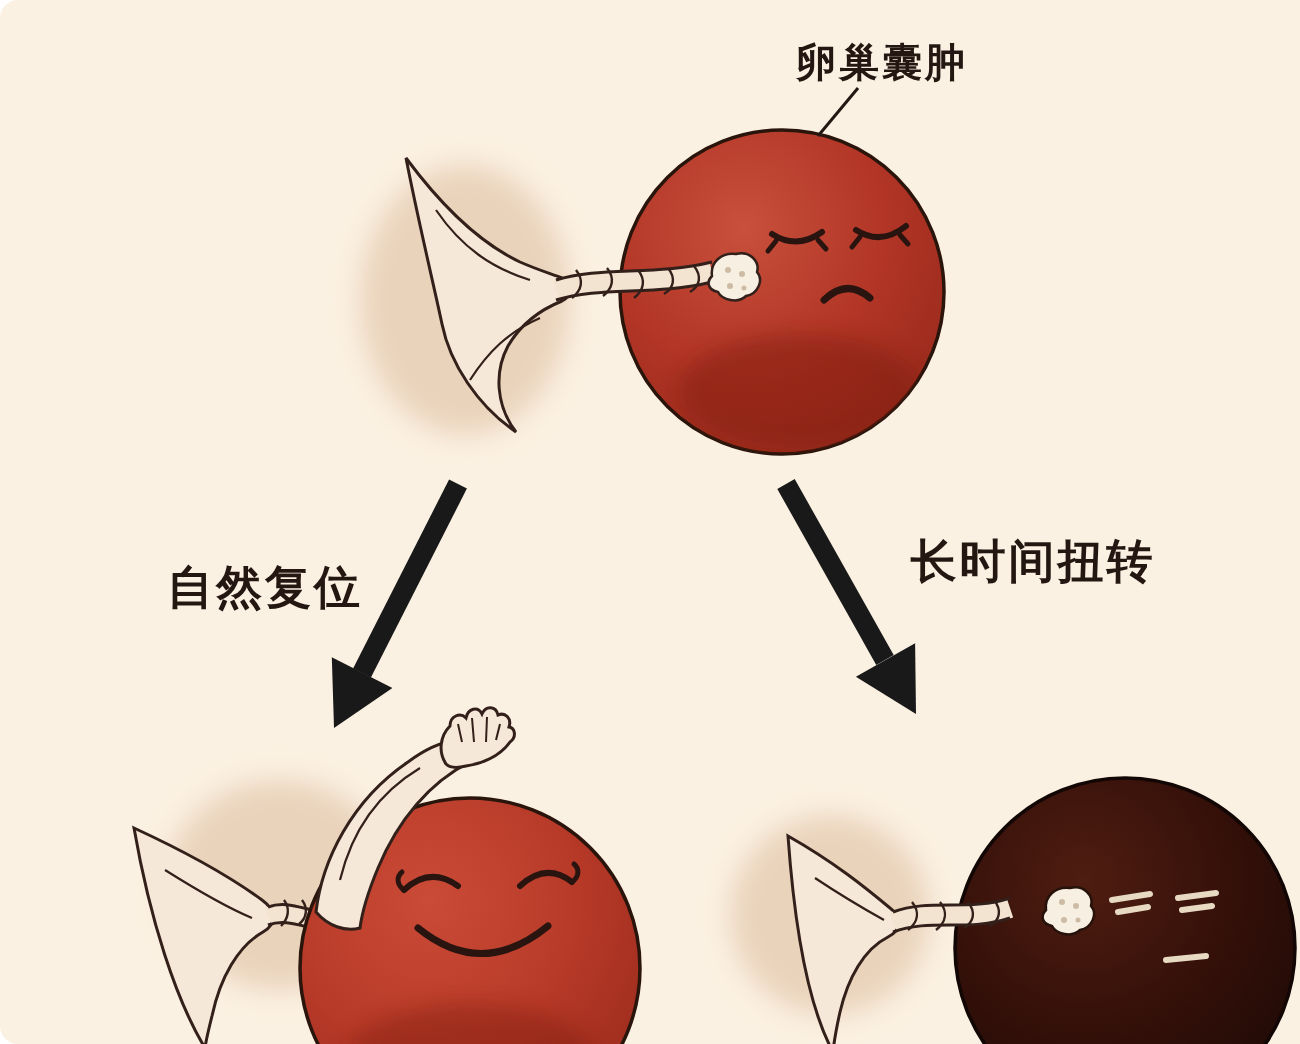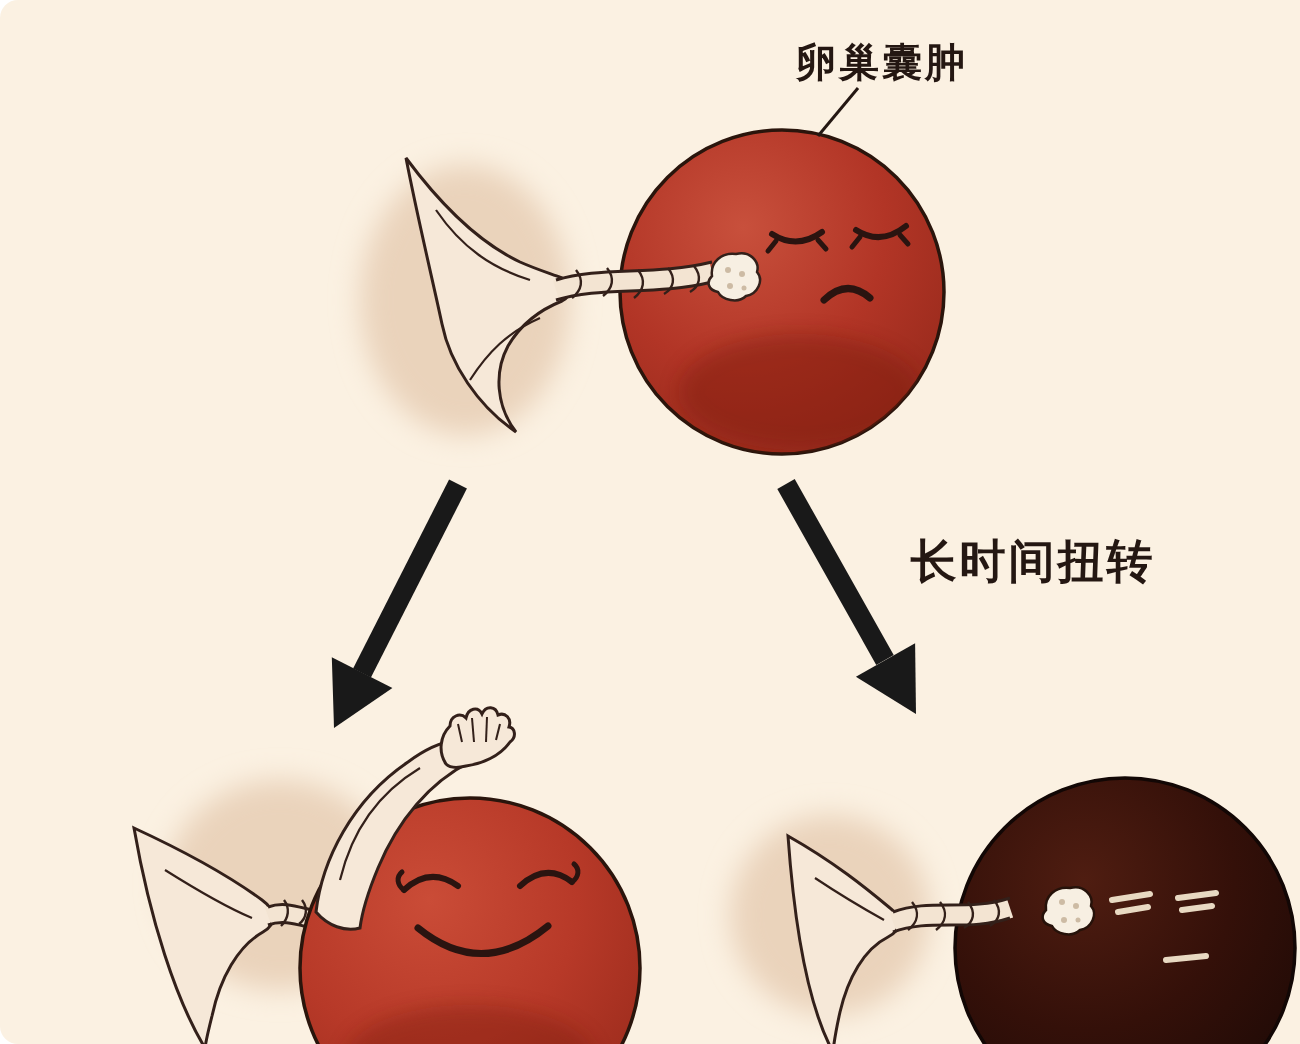--- a/index.html
+++ b/index.html
@@ -220,15 +220,16 @@
         <path d="M 1112 900 L 1150 894" stroke-width="6"></path>
         <path d="M 1118 912 L 1148 907" stroke-width="6"></path>
         <path d="M 1178 898 L 1216 893" stroke-width="6"></path>
         <path d="M 1182 910 L 1212 906" stroke-width="6"></path>
         <path d="M 1166 960 L 1206 956" stroke-width="6"></path>
       </g>
     </g>
   </svg>
 
   <div class="label label-cyst">卵巢囊肿</div>
+  <div class="label label-left">自然复位</div>
   <div class="label label-right">长时间扭转</div>
 
 </div>
 
 </body></html>

